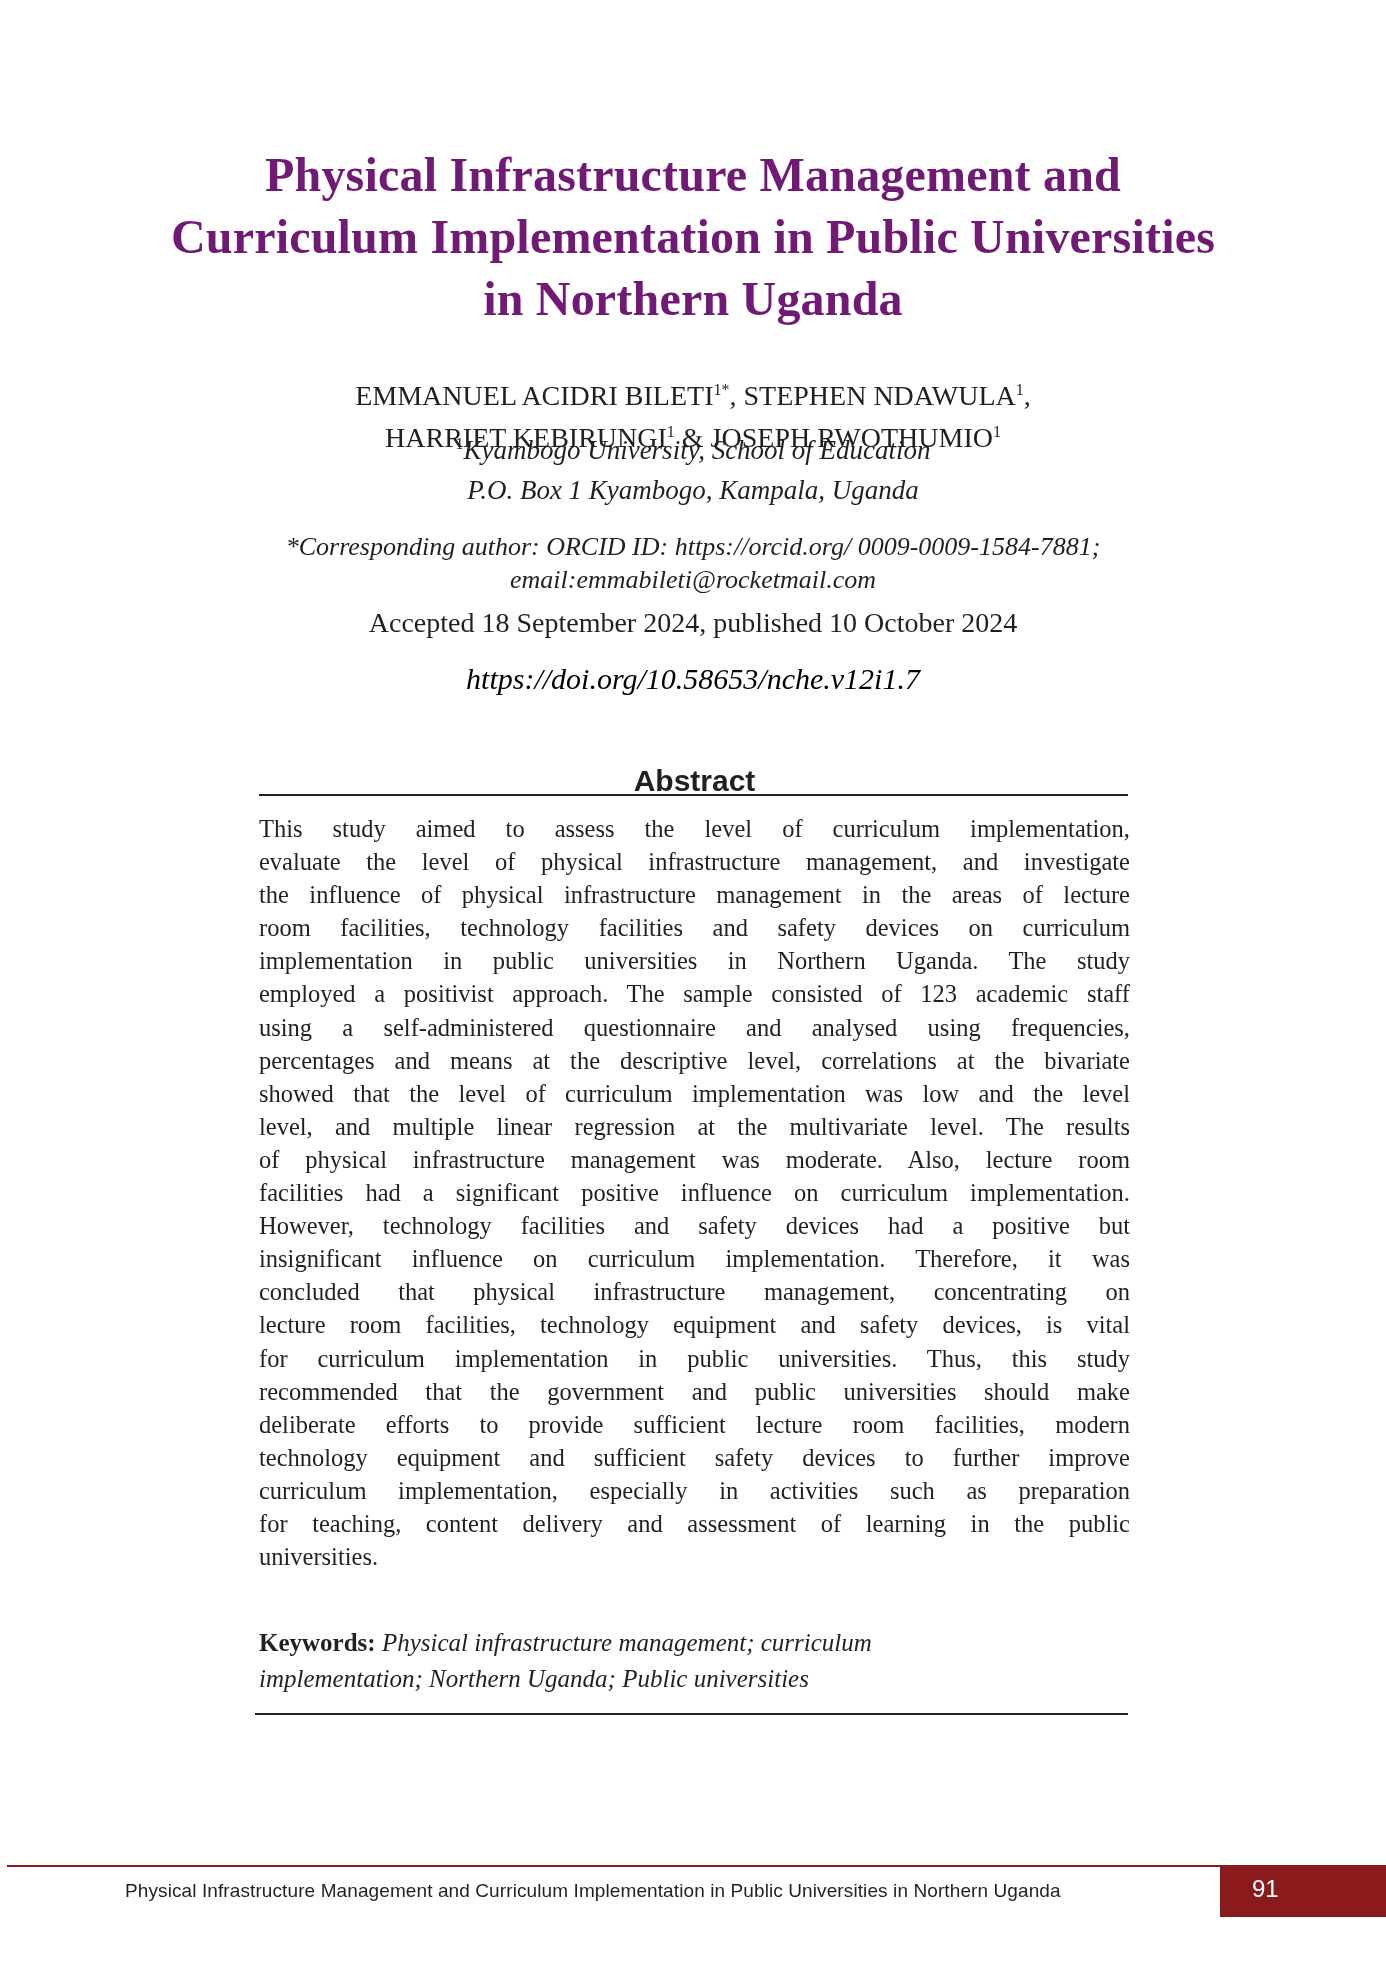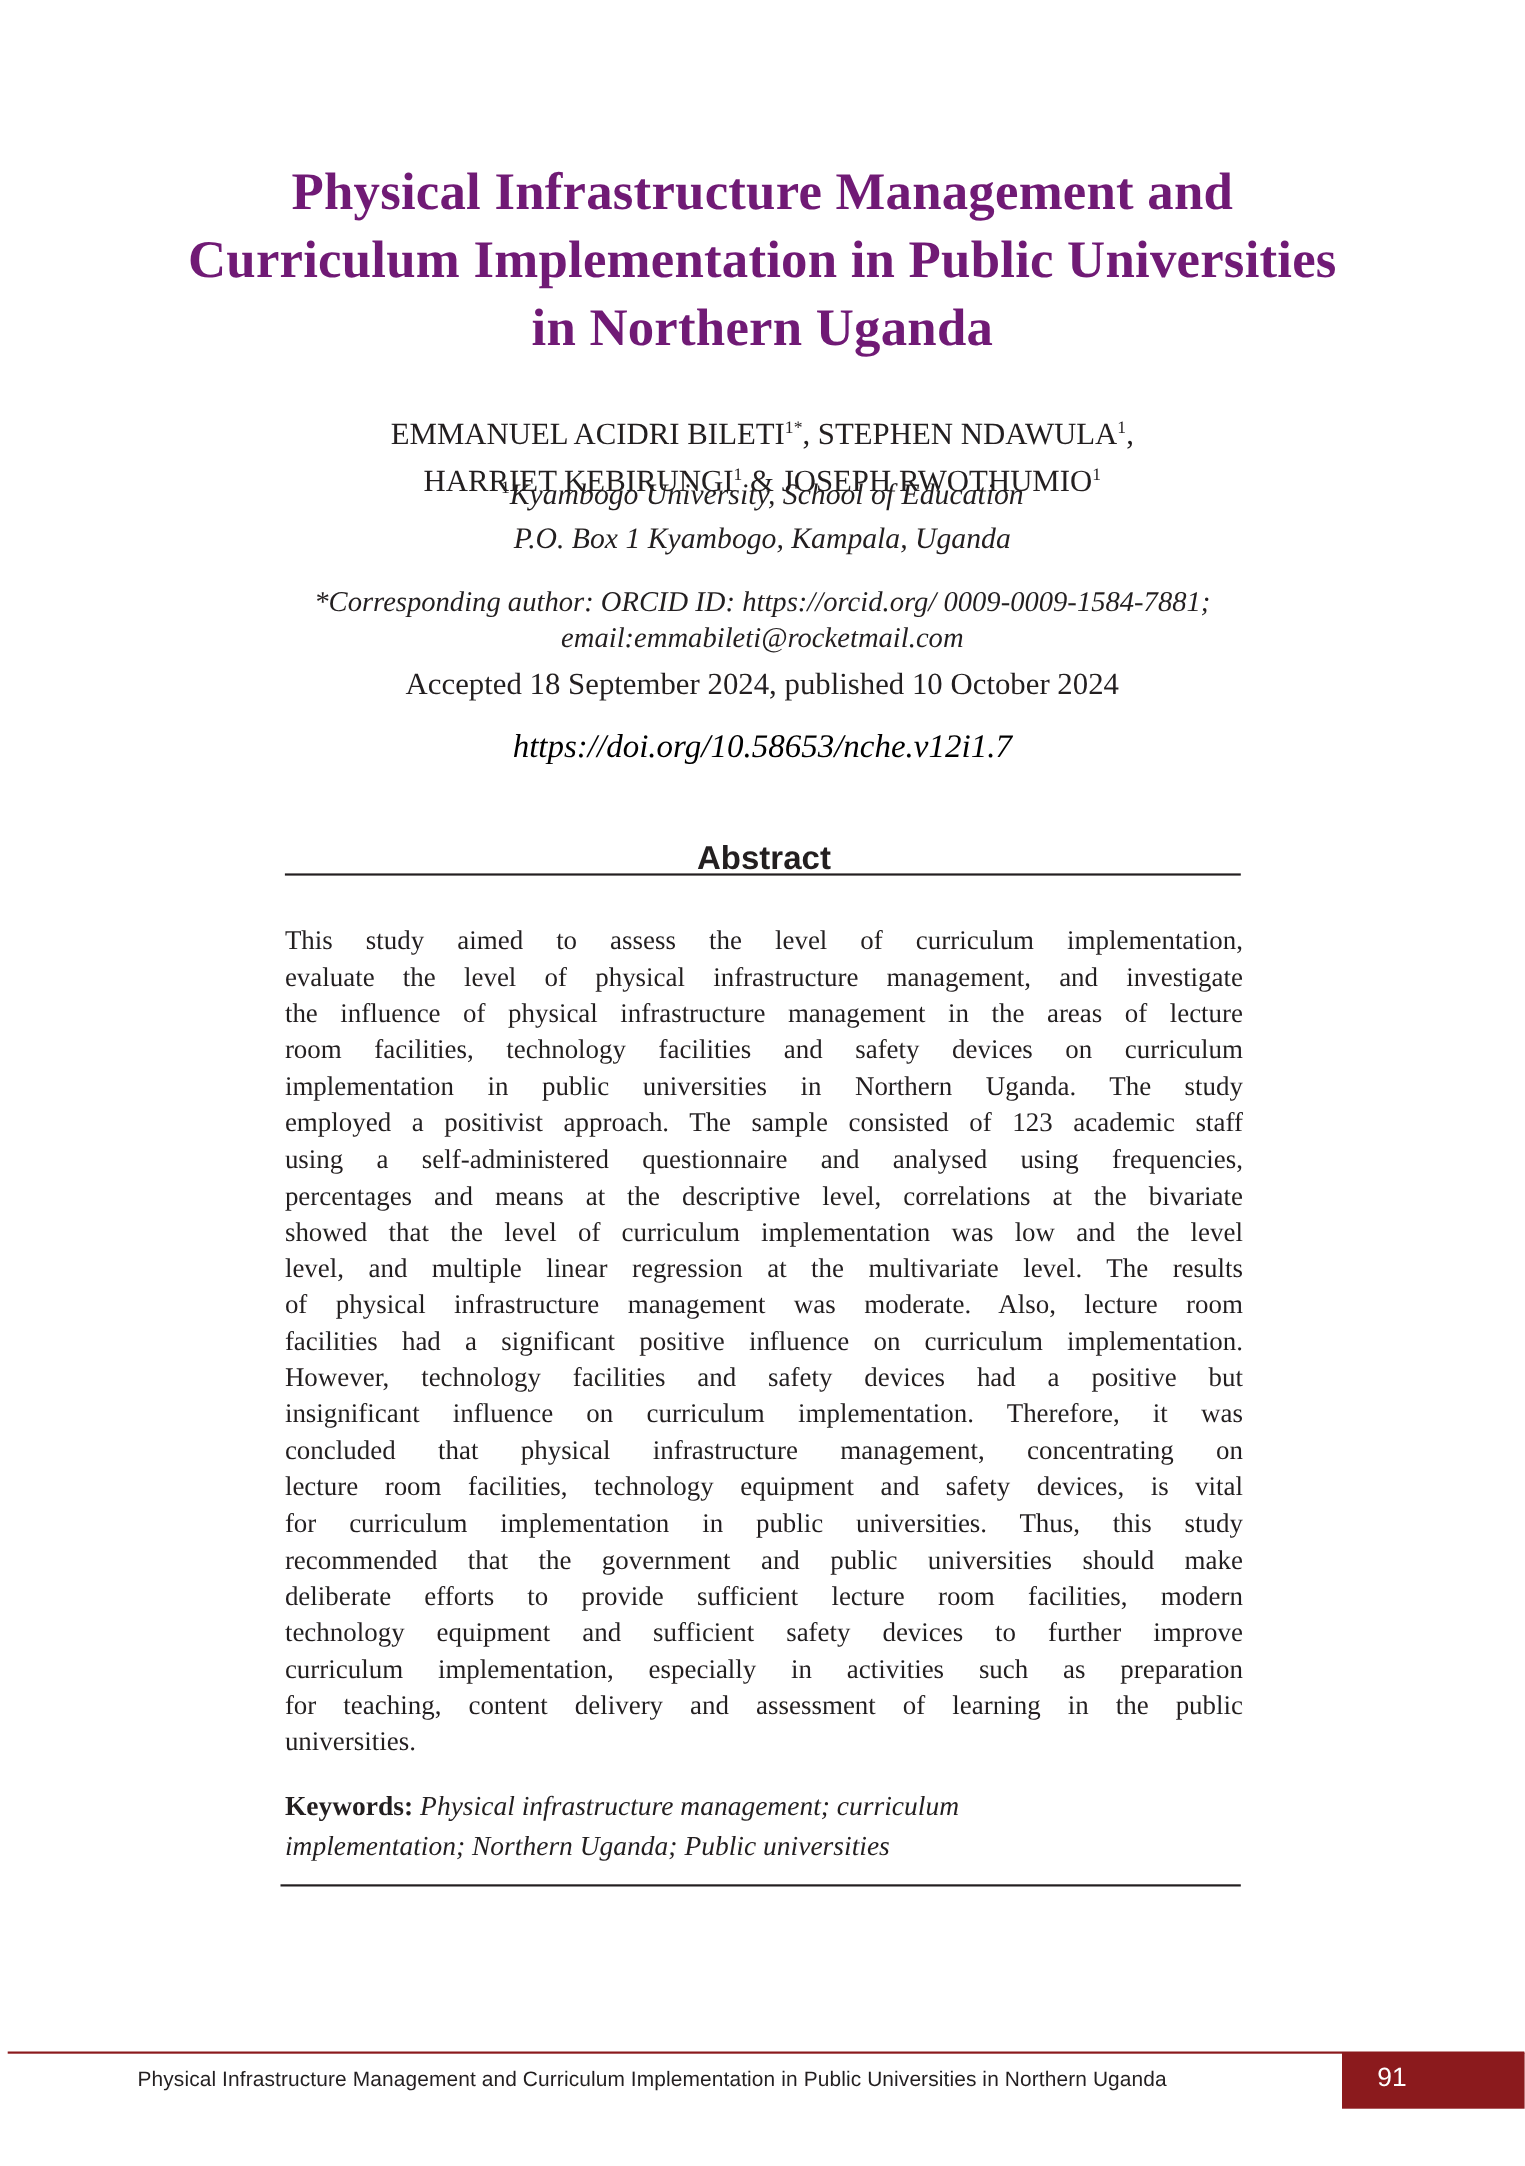--- a/index.html
+++ b/index.html
@@ -17,21 +17,21 @@
   .affil sup { font-size: 16px; vertical-align: 10px; font-style: normal; }
   .corresp { font-family: "Liberation Serif", serif; font-style: italic; font-size: 26px; line-height: 33px; top: 530px; }
   .dates { font-family: "Liberation Serif", serif; font-size: 28px; top: 607px; }
   .doi { font-family: "Liberation Serif", serif; font-style: italic; font-size: 30px; top: 662px; color: #000000; text-decoration: none; }
 
   .abstract-heading { font-family: "Liberation Sans", sans-serif; font-weight: bold; font-size: 30px;
                       top: 764px; left: 259px; width: 871px; text-align: center; }
   .rule { position: absolute; height: 1.5px; background: #231f20; }
 
   .abstract-body { font-family: "Liberation Serif", serif; font-size: 24.5px; line-height: 33.1px;
-                   top: 812px; left: 259px; width: 871px; text-align: justify; margin-top: 27px; }
+                   top: 812px; left: 259px; width: 871px; text-align: justify; }
   .abstract-body .ln { display: block; text-align: justify; text-align-last: justify; white-space: nowrap; height: 33.1px; }
   .abstract-body .ln.last { text-align-last: left; }
 
   .keywords { font-family: "Liberation Serif", serif; font-size: 25px; line-height: 36px;
               top: 1625px; left: 259px; width: 871px; }
   .keywords b { font-weight: bold; }
   .keywords i { font-style: italic; }
 
   .footer-rule { position: absolute; left: 7px; top: 1865px; width: 1379px; height: 1.5px; background: #8b1a1d; }
   .footer-text { font-family: "Liberation Sans", sans-serif; font-size: 19px; color: #231f20;

